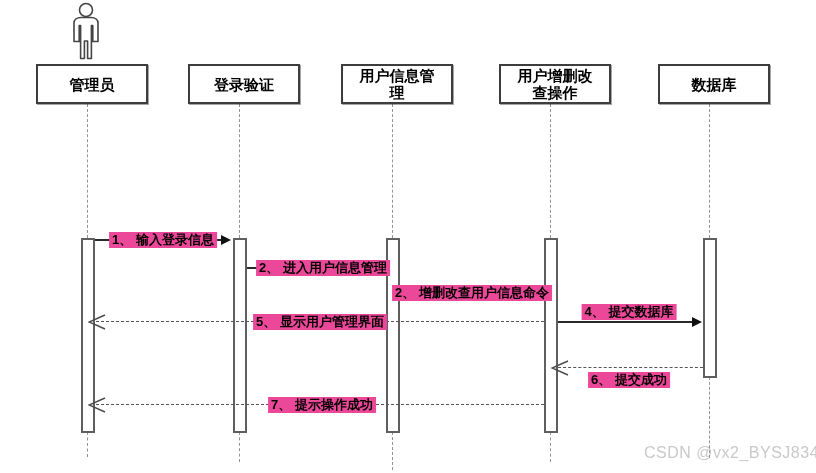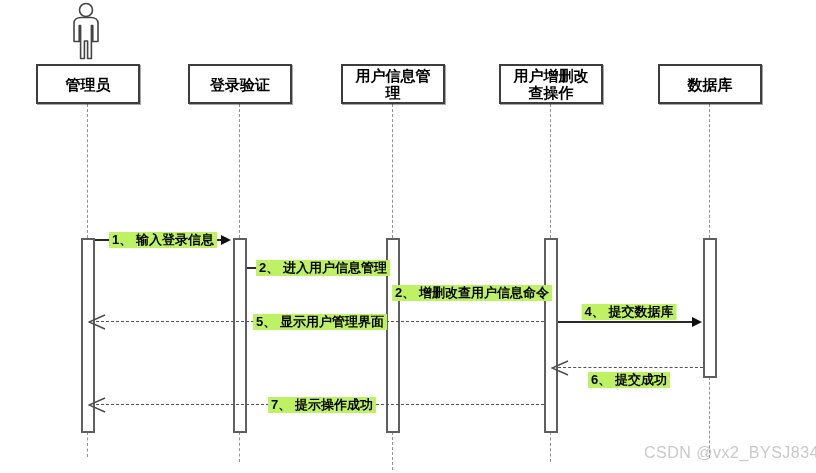--- a/index.html
+++ b/index.html
@@ -3,21 +3,21 @@
 <meta charset="utf-8">
 <style>
   html,body{margin:0;padding:0;background:#ffffff;}
   body{
     position:relative;width:816px;height:473px;overflow:hidden;
     font-family:"Liberation Sans","DejaVu Sans",sans-serif;
     -webkit-font-smoothing:antialiased;
   }
   
   .lhead{
-    position:absolute;top:64px;width:104px;height:40px;
+    position:absolute;top:64px;width:112px;height:40px;
     background:#ffffff;border:2px solid #3d3d3d;box-sizing:border-box;
     box-shadow:1px 1px 0 rgba(0,0,0,0.35);
     display:flex;align-items:center;justify-content:center;
     font-size:15px;font-weight:700;color:#000;text-align:center;
     line-height:17px;white-space:pre-line;z-index:3;
   }
   
   .vdash{position:absolute;width:0;border-left:1px dashed #949494;z-index:1;}
   
   .bar{
@@ -32,21 +32,21 @@
   .tri{
     position:absolute;width:0;height:0;z-index:5;
     border-top:5px solid transparent;border-bottom:5px solid transparent;
     border-left:10px solid #101010;
   }
   
   .oarrow{position:absolute;z-index:5;}
   
   .mlabel{
     position:absolute;transform:translateX(-50%);
-    background:#bef264;padding:0 3px;white-space:nowrap;
+    background:#ec4899;padding:0 3px;white-space:nowrap;
     font-size:13px;font-weight:700;color:#000;line-height:16px;z-index:6;
   }
   .watermark{
     position:absolute;left:644px;top:444px;z-index:0;
     font-size:16px;color:#c9c9c9;letter-spacing:0.5px;white-space:nowrap;
   }
   .actor{position:absolute;left:68px;top:2px;z-index:3;}
 </style>
 </head>
 <body>

